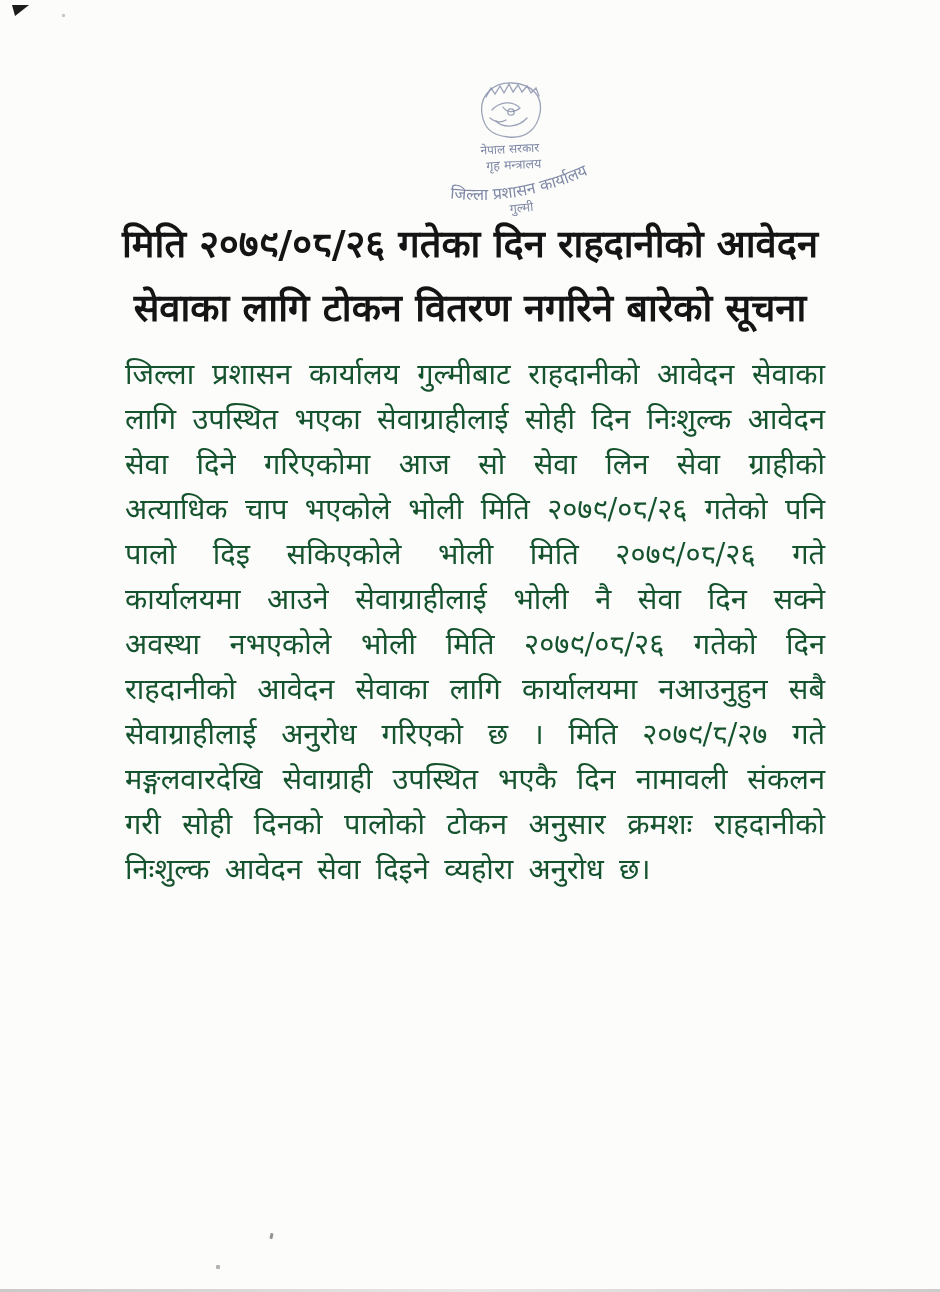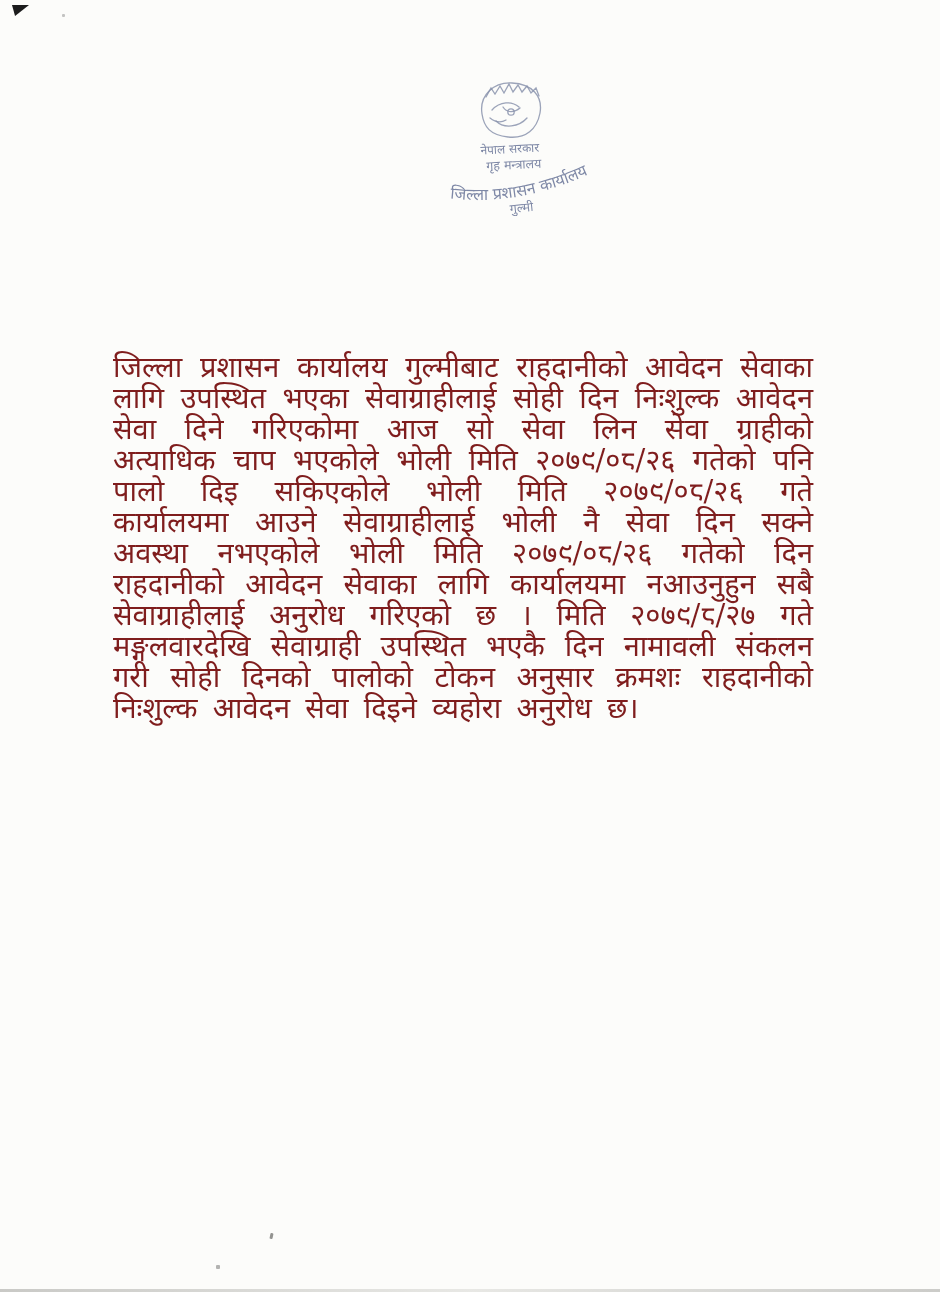--- a/index.html
+++ b/index.html
@@ -65,27 +65,27 @@
     text-align: center;
     font-size: 38px;
     font-weight: bold;
     line-height: 64px;
     color: #141414;
   }
 
   
   .body-text {
     position: absolute;
-    top: 352px; left: 113px;
+    top: 352px; left: 125px;
     width: 700px;
     font-size: 29px;
-    line-height: 31px;
+    line-height: 45px;
     text-align: justify;
     word-spacing: 6px;
-    color: #7f1d1d;
+    color: #14532d;
   }
   .body-text p { margin: 0 0 10px 0; }
 </style>
 </head>
 <body>
 
 <div class="page">
 
   <div class="corner-mark"></div>
   <div class="speck s1"></div>
@@ -110,18 +110,22 @@
       <path id="sealArc" d="M 12,112 Q 122,148 238,76" fill="none"></path>
       <text x="118" y="77" font-size="12" text-anchor="middle" transform="rotate(-3 118 77)">नेपाल सरकार</text>
       <text x="122" y="93" font-size="12.5" text-anchor="middle" transform="rotate(-3 122 93)">गृह मन्त्रालय</text>
       <text font-size="16">
         <textPath href="#sealArc" startOffset="50%" text-anchor="middle">जिल्ला प्रशासन कार्यालय</textPath>
       </text>
       <text x="130" y="136" font-size="12.5" text-anchor="middle" transform="rotate(-6 130 136)">गुल्मी</text>
     </svg>
   </div>
 
+  <div class="title">
+    <div>मिति २०७९/०८/२६ गतेका दिन राहदानीको आवेदन</div>
+    <div>सेवाका लागि टोकन वितरण नगरिने बारेको सूचना</div>
+  </div>
 
   <div class="body-text">
     <p>जिल्ला प्रशासन कार्यालय गुल्मीबाट राहदानीको आवेदन सेवाका लागि उपस्थित भएका सेवाग्राहीलाई सोही दिन निःशुल्क आवेदन सेवा दिने गरिएकोमा आज सो सेवा लिन सेवा ग्राहीको अत्याधिक चाप भएकोले भोली मिति २०७९/०८/२६ गतेको पनि पालो दिइ सकिएकोले भोली मिति २०७९/०८/२६ गते कार्यालयमा आउने सेवाग्राहीलाई भोली नै सेवा दिन सक्ने अवस्था नभएकोले भोली मिति २०७९/०८/२६ गतेको दिन राहदानीको आवेदन सेवाका लागि कार्यालयमा नआउनुहुन सबै सेवाग्राहीलाई अनुरोध गरिएको छ । मिति २०७९/८/२७ गते मङ्गलवारदेखि सेवाग्राही उपस्थित भएकै दिन नामावली संकलन गरी सोही दिनको पालोको टोकन अनुसार क्रमशः राहदानीको निःशुल्क आवेदन सेवा दिइने व्यहोरा अनुरोध छ।</p>
   </div>
 
 </div>
 
 </body></html>

